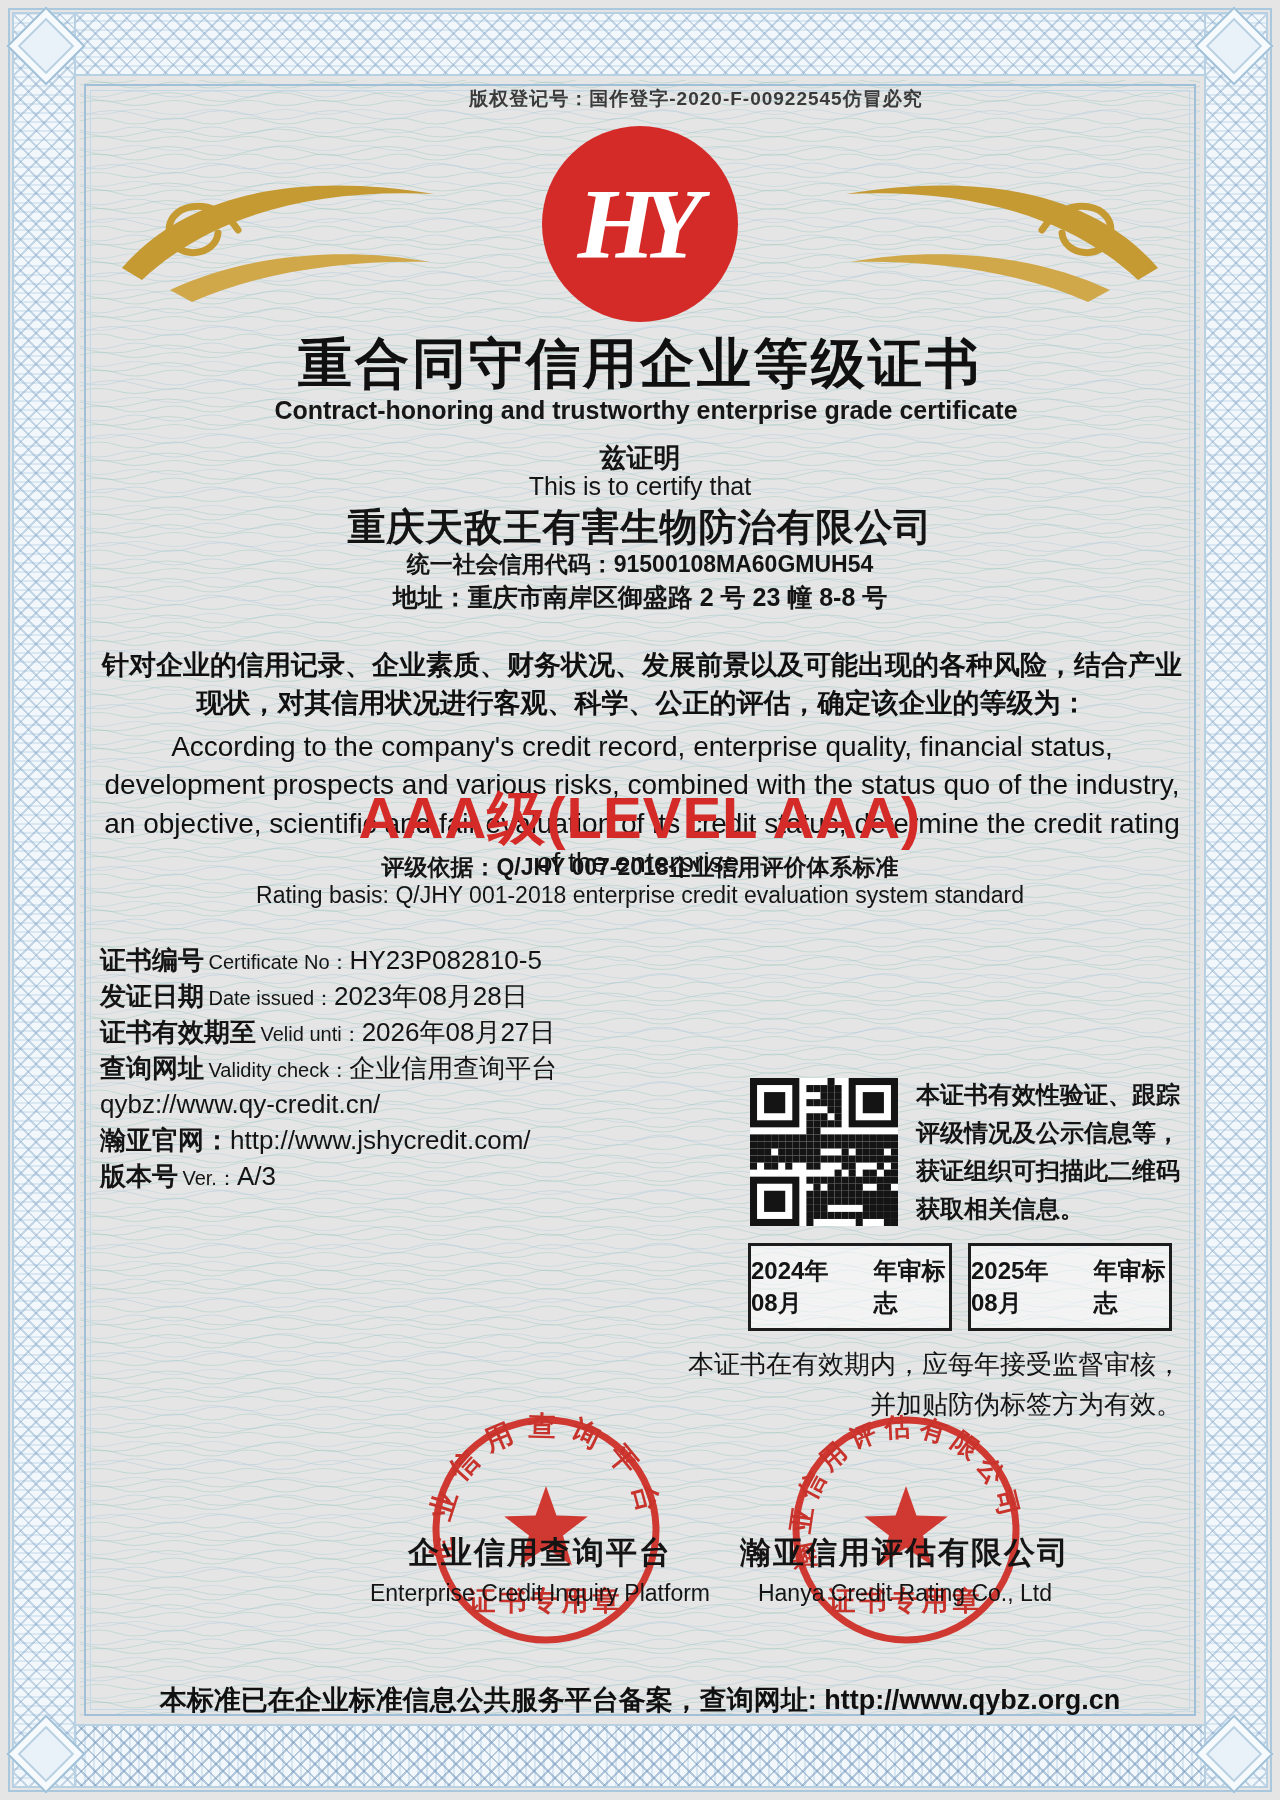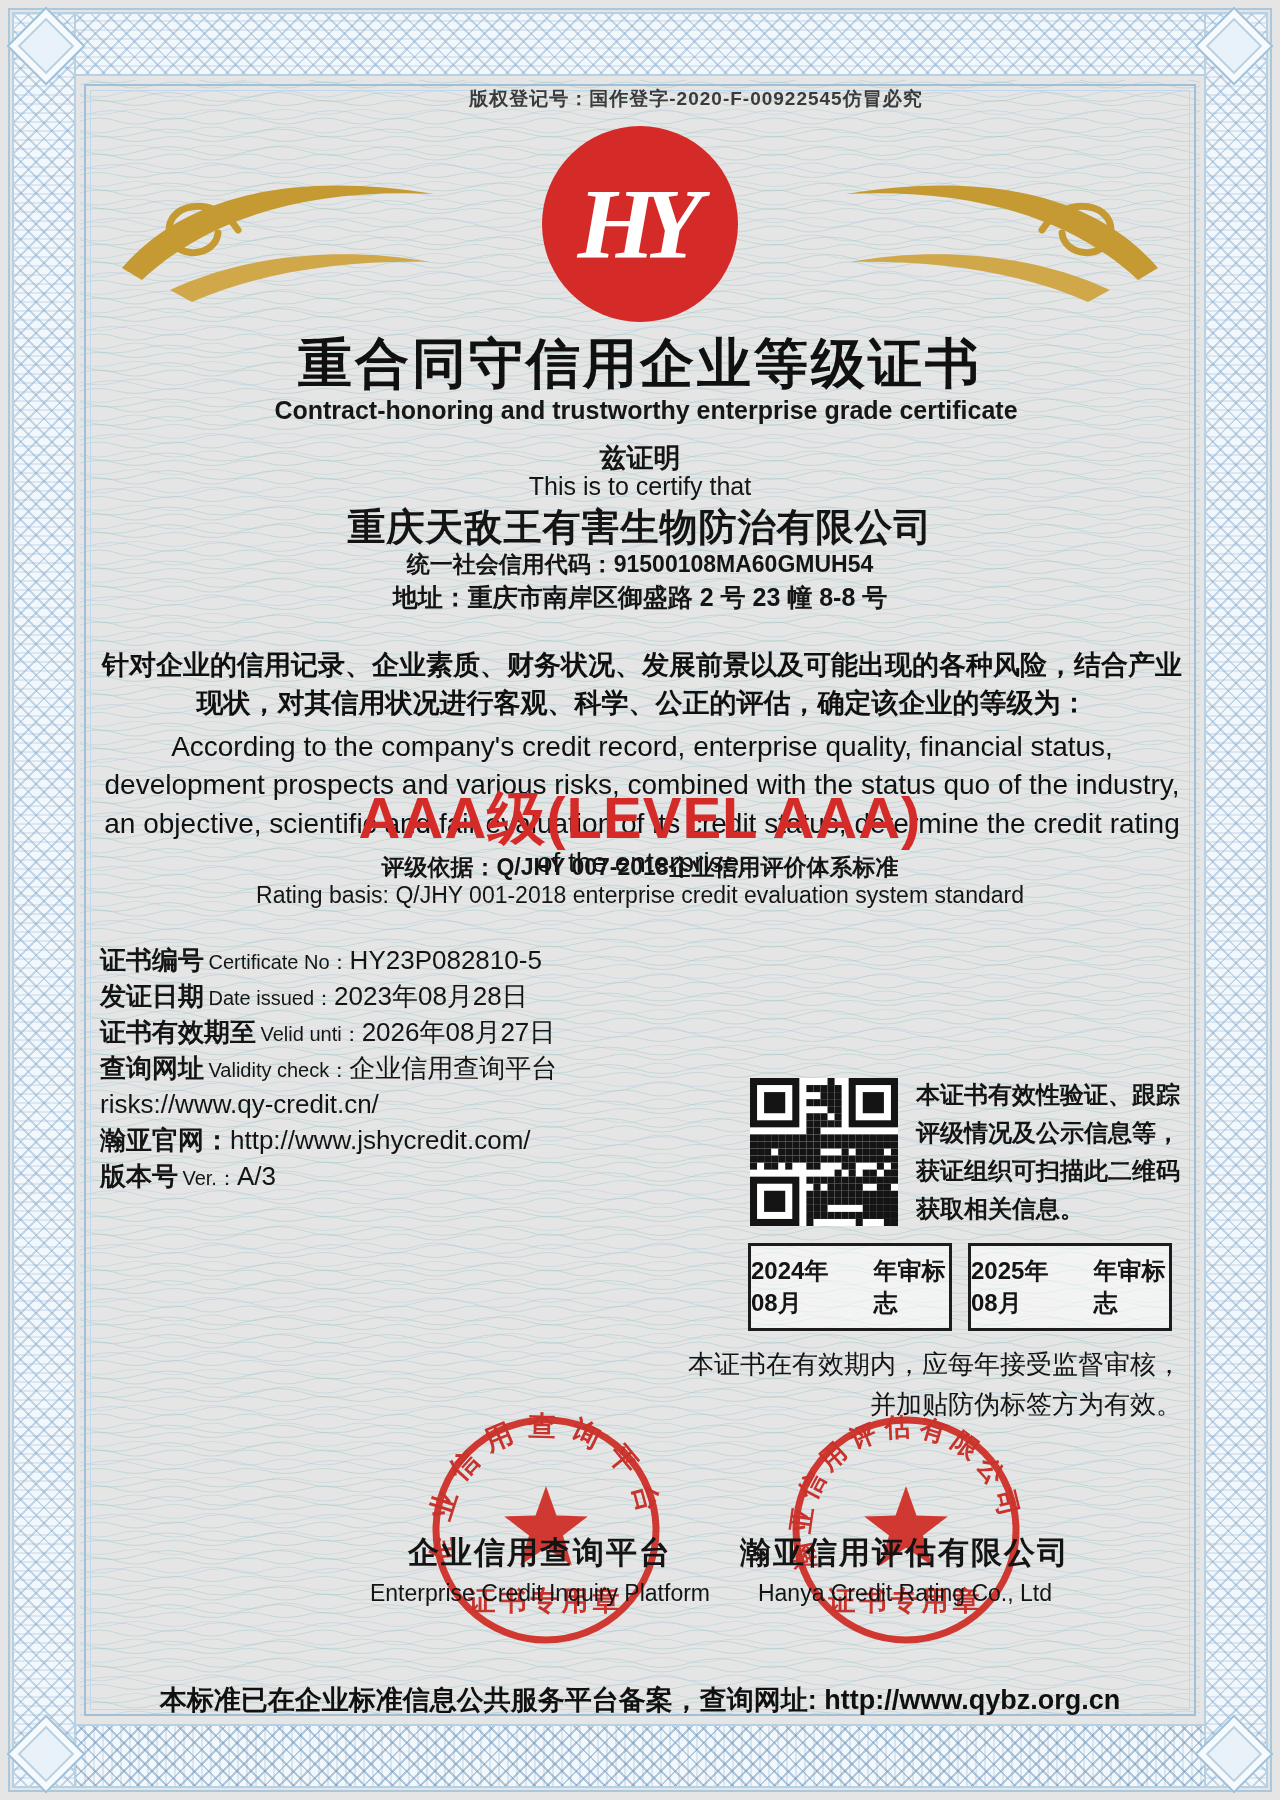--- a/index.html
+++ b/index.html
@@ -179,21 +179,21 @@
     </div>
     <div class="ci-row">
       <span class="ci-zh">证书有效期至</span>
       <span class="ci-en">Velid unti：</span><span class="ci-val">2026年08月27日</span>
     </div>
     <div class="ci-row">
       <span class="ci-zh">查询网址</span>
       <span class="ci-en">Validity check：</span><span class="ci-val">企业信用查询平台</span>
     </div>
     <div class="ci-row">
-      <span class="ci-val">risks://www.qy-credit.cn/</span>
+      <span class="ci-val">qybz://www.qy-credit.cn/</span>
     </div>
     <div class="ci-row">
       <span class="ci-zh">瀚亚官网：</span><span class="ci-val">http://www.jshycredit.com/</span>
     </div>
     <div class="ci-row">
       <span class="ci-zh">版本号</span>
       <span class="ci-en">Ver.：</span><span class="ci-val">A/3</span>
     </div>
   </div>
 

